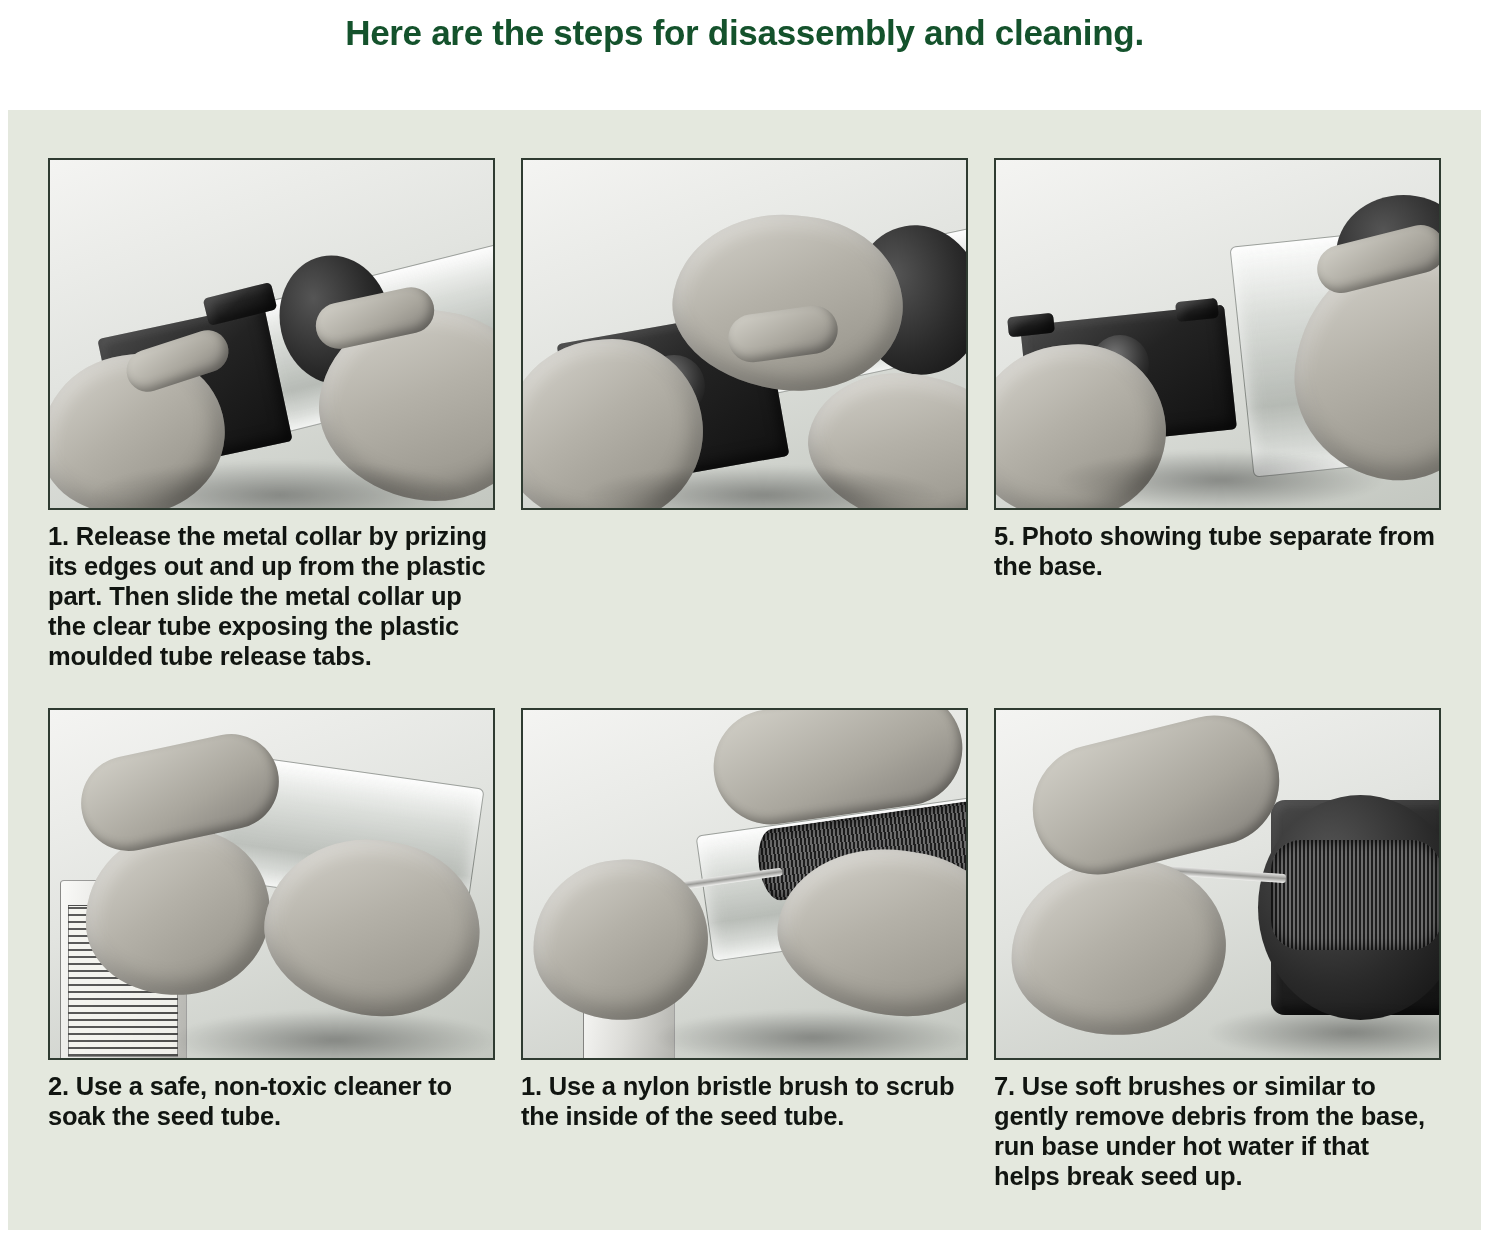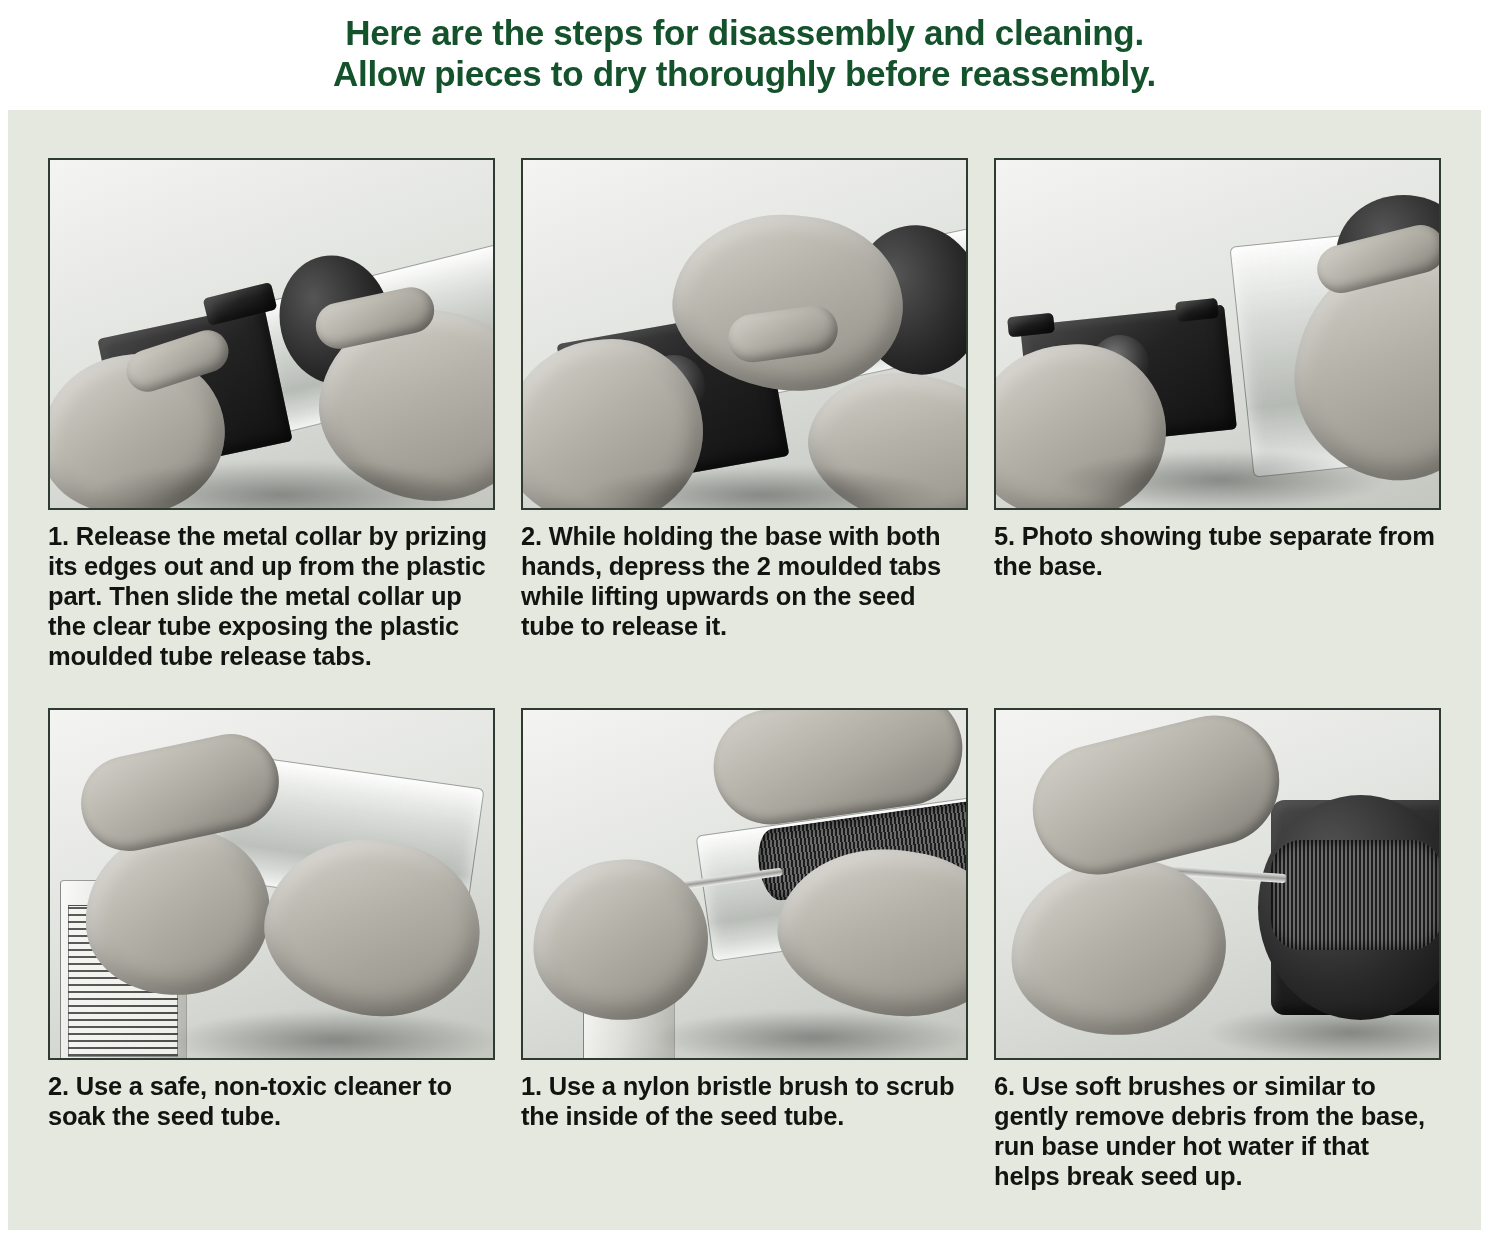--- a/index.html
+++ b/index.html
@@ -153,21 +153,20 @@
     filter: blur(2px);
   }
 </style>
 </head>
 <body>
 
 <div class="page">
 
   <div class="header">
     <div class="header-line">Here are the steps for disassembly and cleaning.</div>
-    <div class="header-line">Allow pieces to dry thoroughly before reassembly.</div>
   </div>
 
   <div class="panel">
     <div class="grid">
 
       <div class="step">
         <div class="photo">
           <div class="scene">
             <div class="wall"></div>
             <div class="tube" style="left:210px; top:110px; width:280px; height:130px; transform: rotate(-14deg);"></div>
@@ -193,21 +192,20 @@
             <div class="blackpart" style="left:45px; top:165px; width:210px; height:150px; transform: rotate(-10deg);"></div>
             <div class="disc" style="left:120px; top:195px; width:62px; height:62px; background: radial-gradient(ellipse at 40% 35%, #777 0%, #303030 60%, #0e0e0e 100%);"></div>
             <div class="disc" style="left:330px; top:65px; width:130px; height:150px; transform: rotate(-10deg);"></div>
             <div class="hand" style="left:-20px; top:180px; width:200px; height:185px; transform: rotate(-6deg);"></div>
             <div class="hand" style="left:150px; top:55px; width:230px; height:175px; transform: rotate(6deg);"></div>
             <div class="finger" style="left:205px; top:150px; width:110px; height:48px; transform: rotate(-8deg);"></div>
             <div class="hand" style="left:285px; top:215px; width:210px; height:150px; transform: rotate(14deg);"></div>
             <div class="shadow-soft" style="left:60px; top:305px; width:360px; height:60px;"></div>
           </div>
         </div>
-        <div class="caption">2. While holding the base with both hands, depress the 2 moulded tabs while lifting upwards on the seed tube to release it.</div>
       </div>
 
       <div class="step">
         <div class="photo">
           <div class="scene">
             <div class="wall"></div>
             <div class="tube" style="left:245px; top:75px; width:215px; height:230px; transform: rotate(-6deg);"></div>
             <div class="blackpart" style="left:30px; top:155px; width:205px; height:125px; transform: rotate(-6deg);"></div>
             <div class="disc" style="left:95px; top:175px; width:58px; height:58px; background: radial-gradient(ellipse at 40% 35%, #777 0%, #303030 60%, #0e0e0e 100%);"></div>
             <div class="blackpart" style="left:12px; top:155px; width:46px; height:20px; transform: rotate(-6deg);"></div>
@@ -261,18 +259,18 @@
             <div class="wall"></div>
             <div class="blackpart" style="left:275px; top:90px; width:185px; height:215px; border-radius:14px;"></div>
             <div class="disc" style="left:262px; top:85px; width:205px; height:225px;"></div>
             <div class="bristles" style="left:275px; top:130px; width:170px; height:110px; border-radius:30px;"></div>
             <div class="brush-rod" style="left:170px; top:160px; width:120px; height:9px; transform: rotate(4deg);"></div>
             <div class="hand" style="left:15px; top:150px; width:215px; height:175px; transform: rotate(-4deg);"></div>
             <div class="finger" style="left:35px; top:20px; width:250px; height:130px; border-radius:70px; transform: rotate(-14deg);"></div>
             <div class="shadow-soft" style="left:210px; top:295px; width:290px; height:55px;"></div>
           </div>
         </div>
-        <div class="caption">6. Use soft brushes or similar to gently remove debris from the base, run base under hot water if that helps break seed up.</div>
+        <div class="caption">7. Use soft brushes or similar to gently remove debris from the base, run base under hot water if that helps break seed up.</div>
       </div>
 
     </div>
   </div>
 </div>
 
 </body></html>

